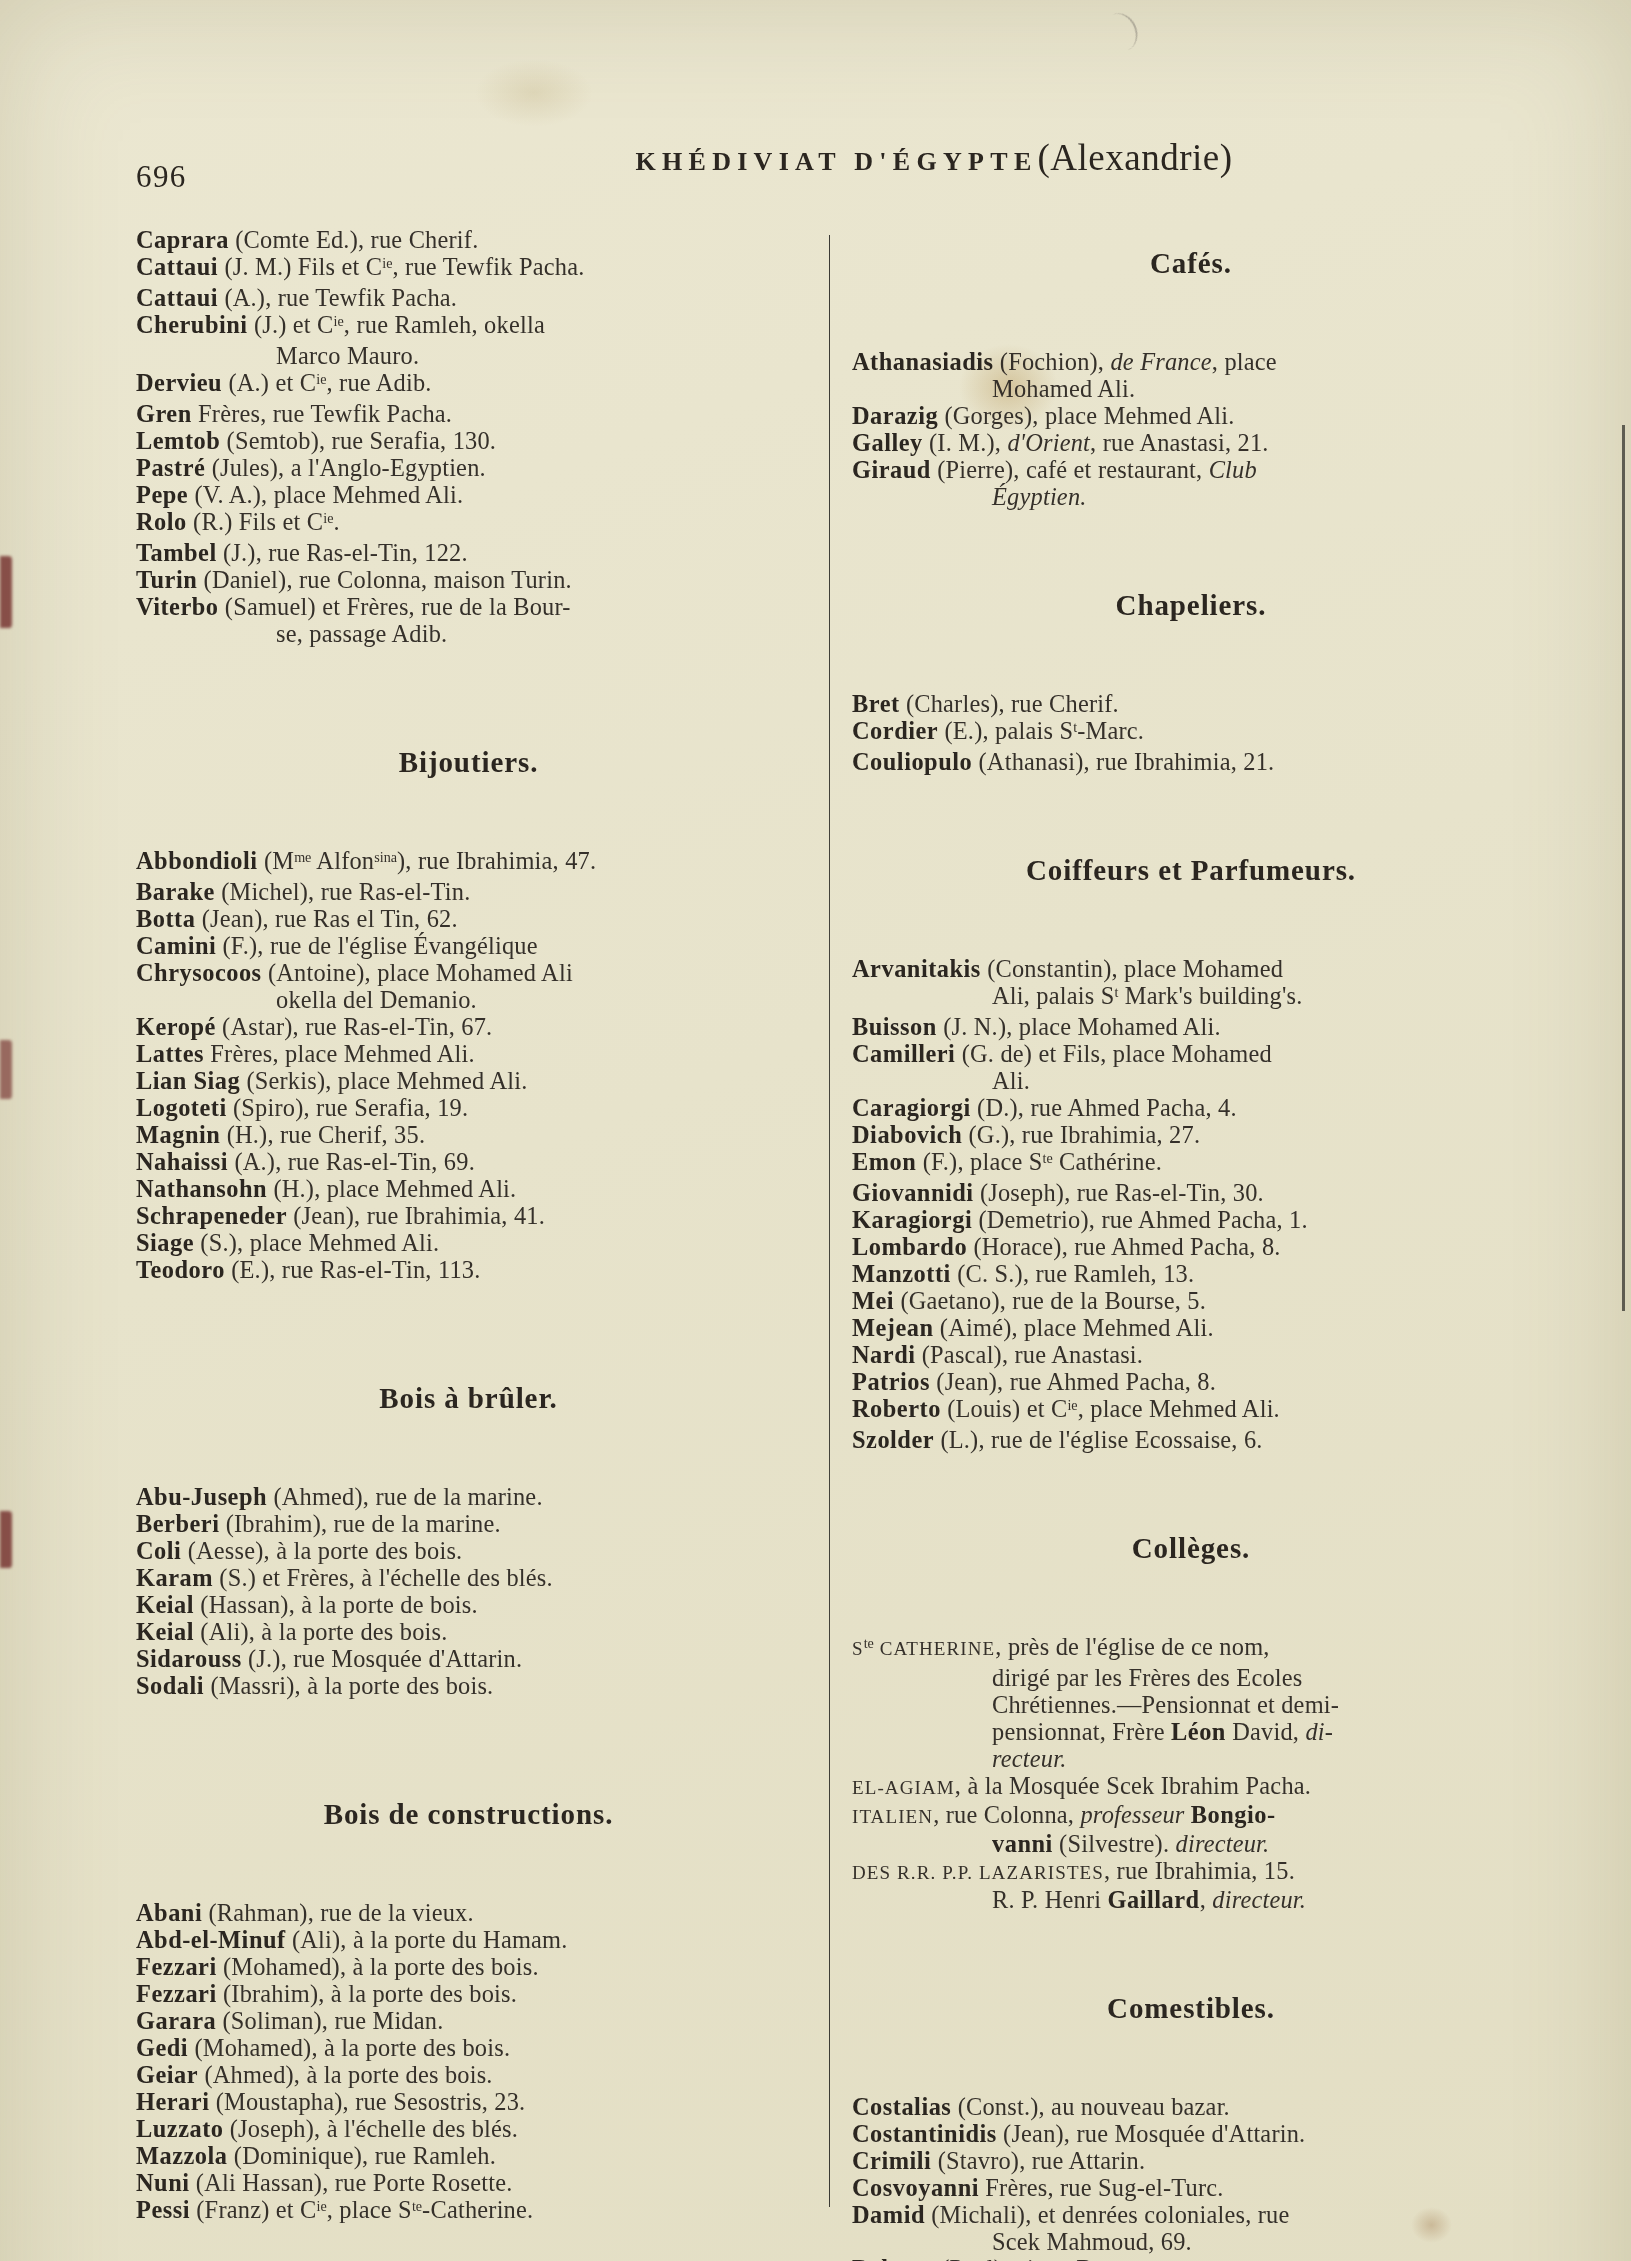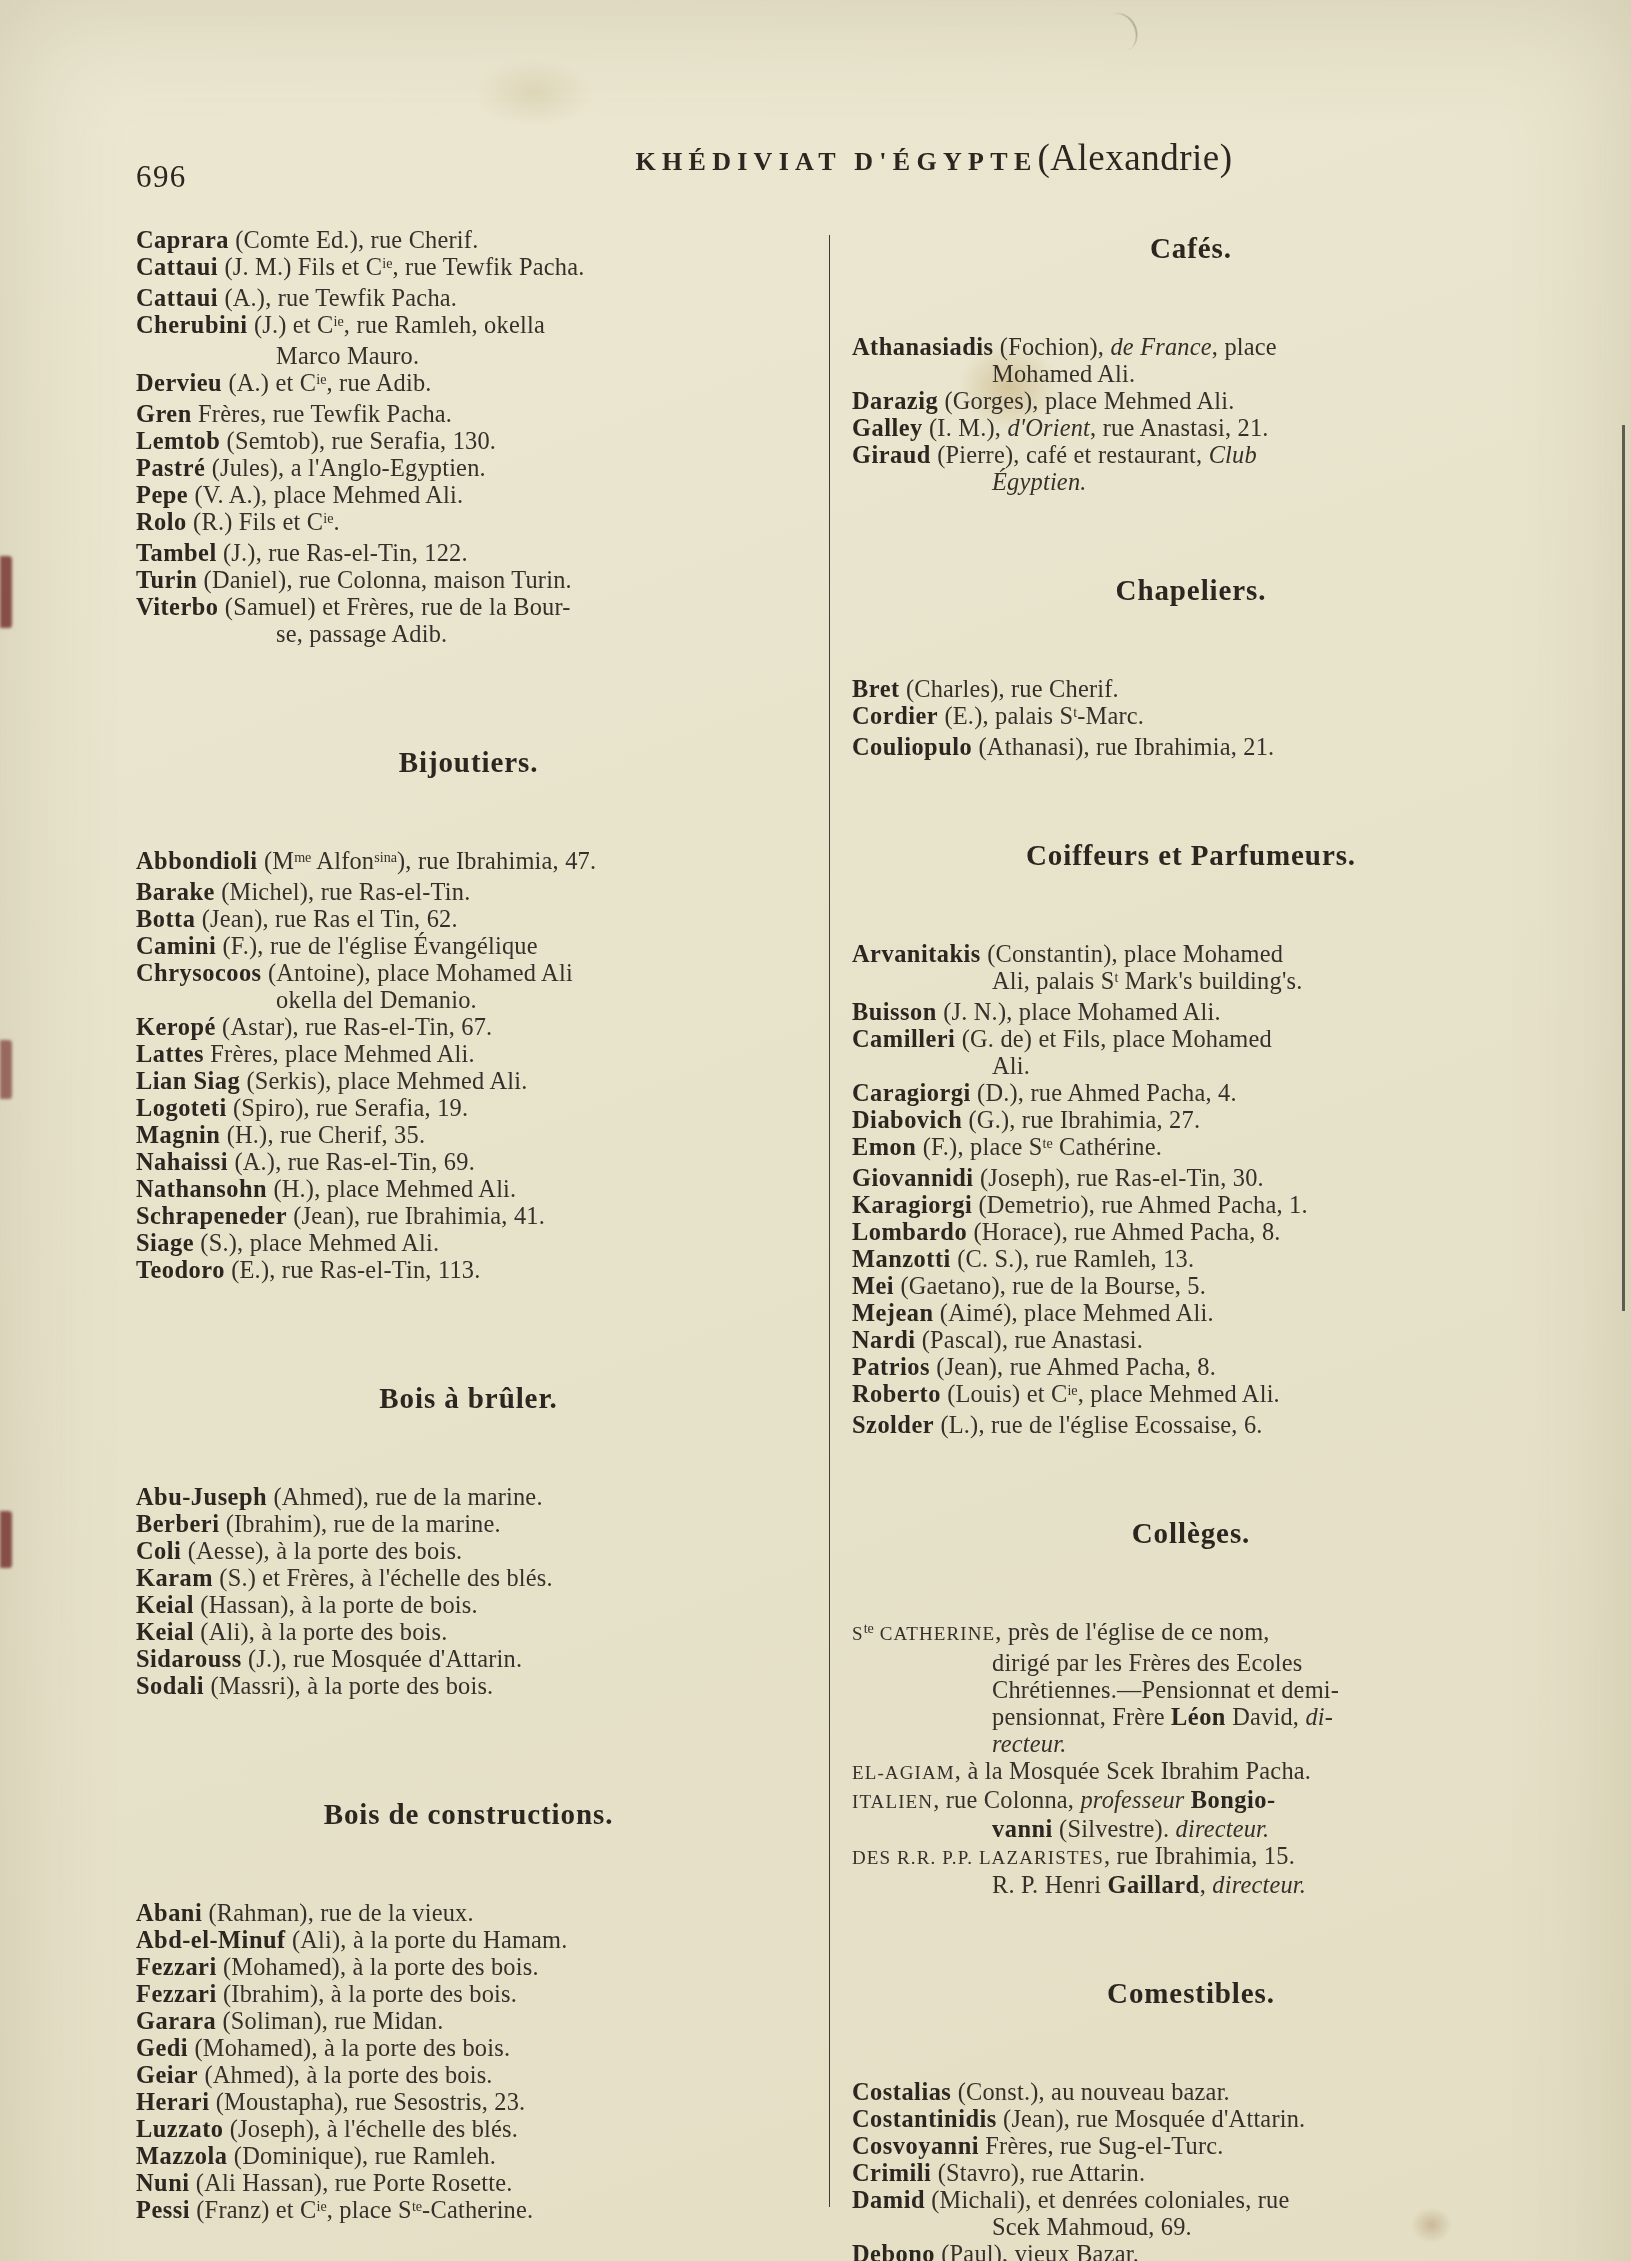--- a/index.html
+++ b/index.html
@@ -29,21 +29,21 @@
   .colrule{position:absolute;left:829px;top:235px;width:1.4px;height:1972px;
     background:linear-gradient(#23231f,#30302a 48%,#23231f);opacity:.88;}
   .col{position:absolute;top:226px;}
   .col-left{left:136px;width:665px;}
   .col-right{left:852px;width:678px;}
   h2.section-heading{
     font-size:29px;font-weight:700;text-align:center;
     margin:99px 0 68px;letter-spacing:0.9px;color:var(--ink-heavy);
   }
   .col-right h2.section-heading{margin-top:79px;}
-  .col h2.section-heading:first-child{margin-top:6px;}
+  .col h2.section-heading:first-child{margin-top:21px;}
   p.entry{
     margin:0;font-size:24.4px;line-height:27px;
     padding-left:140px;text-indent:-140px;
     text-align:justify;letter-spacing:0.2px;
   }
   p.entry .b{font-weight:700;letter-spacing:0.5px;color:var(--ink-heavy);}
   p.entry .i{font-style:italic;}
   p.entry .sc{text-transform:uppercase;font-size:.78em;letter-spacing:1.1px;}
   p.entry .sup{font-size:.58em;position:relative;top:-.52em;letter-spacing:0;}
   
@@ -169,20 +169,20 @@
       <p class="entry"><span class="b">Roberto</span><span> (Louis) et C</span><span class="sup">ie</span><span>, place Mehmed Ali.</span></p>
       <p class="entry"><span class="b">Szolder</span><span> (L.), rue de l'église Ecossaise, 6.</span></p>
       <h2 class="section-heading">Collèges.</h2>
       <p class="entry"><span class="sc">S</span><span class="sup">te</span><span class="sc"> Catherine</span><span>, près de l'église de ce nom,</span><br><span>dirigé par les Frères des Ecoles</span><br><span>Chrétiennes.—Pensionnat et demi-</span><br><span>pensionnat, Frère </span><span class="b">Léon</span><span> David, </span><span class="i">di-</span><br><span class="i">recteur.</span></p>
       <p class="entry"><span class="sc">El-Agiam</span><span>, à la Mosquée Scek Ibrahim Pacha.</span></p>
       <p class="entry"><span class="sc">Italien</span><span>, rue Colonna, </span><span class="i">professeur</span><span> </span><span class="b">Bongio-</span><br><span class="b">vanni</span><span> (Silvestre). </span><span class="i">directeur.</span></p>
       <p class="entry"><span class="sc">des R.R. P.P. Lazaristes</span><span>, rue Ibrahimia, 15.</span><br><span>R. P. Henri </span><span class="b">Gaillard</span><span>, </span><span class="i">directeur.</span></p>
       <h2 class="section-heading">Comestibles.</h2>
       <p class="entry"><span class="b">Costalias</span><span> (Const.), au nouveau bazar.</span></p>
       <p class="entry"><span class="b">Costantinidis</span><span> (Jean), rue Mosquée d'Attarin.</span></p>
+      <p class="entry"><span class="b">Crimili</span><span> (Stavro), rue Attarin.</span></p>
       <p class="entry"><span class="b">Cosvoyanni</span><span> Frères, rue Sug-el-Turc.</span></p>
-      <p class="entry"><span class="b">Crimili</span><span> (Stavro), rue Attarin.</span></p>
       <p class="entry"><span class="b">Damid</span><span> (Michali), et denrées coloniales, rue</span><br><span>Scek Mahmoud, 69.</span></p>
       <p class="entry"><span class="b">Debono</span><span> (Paul), vieux Bazar.</span></p>
     </section>
 
 </div>
 
 
 </body></html>

